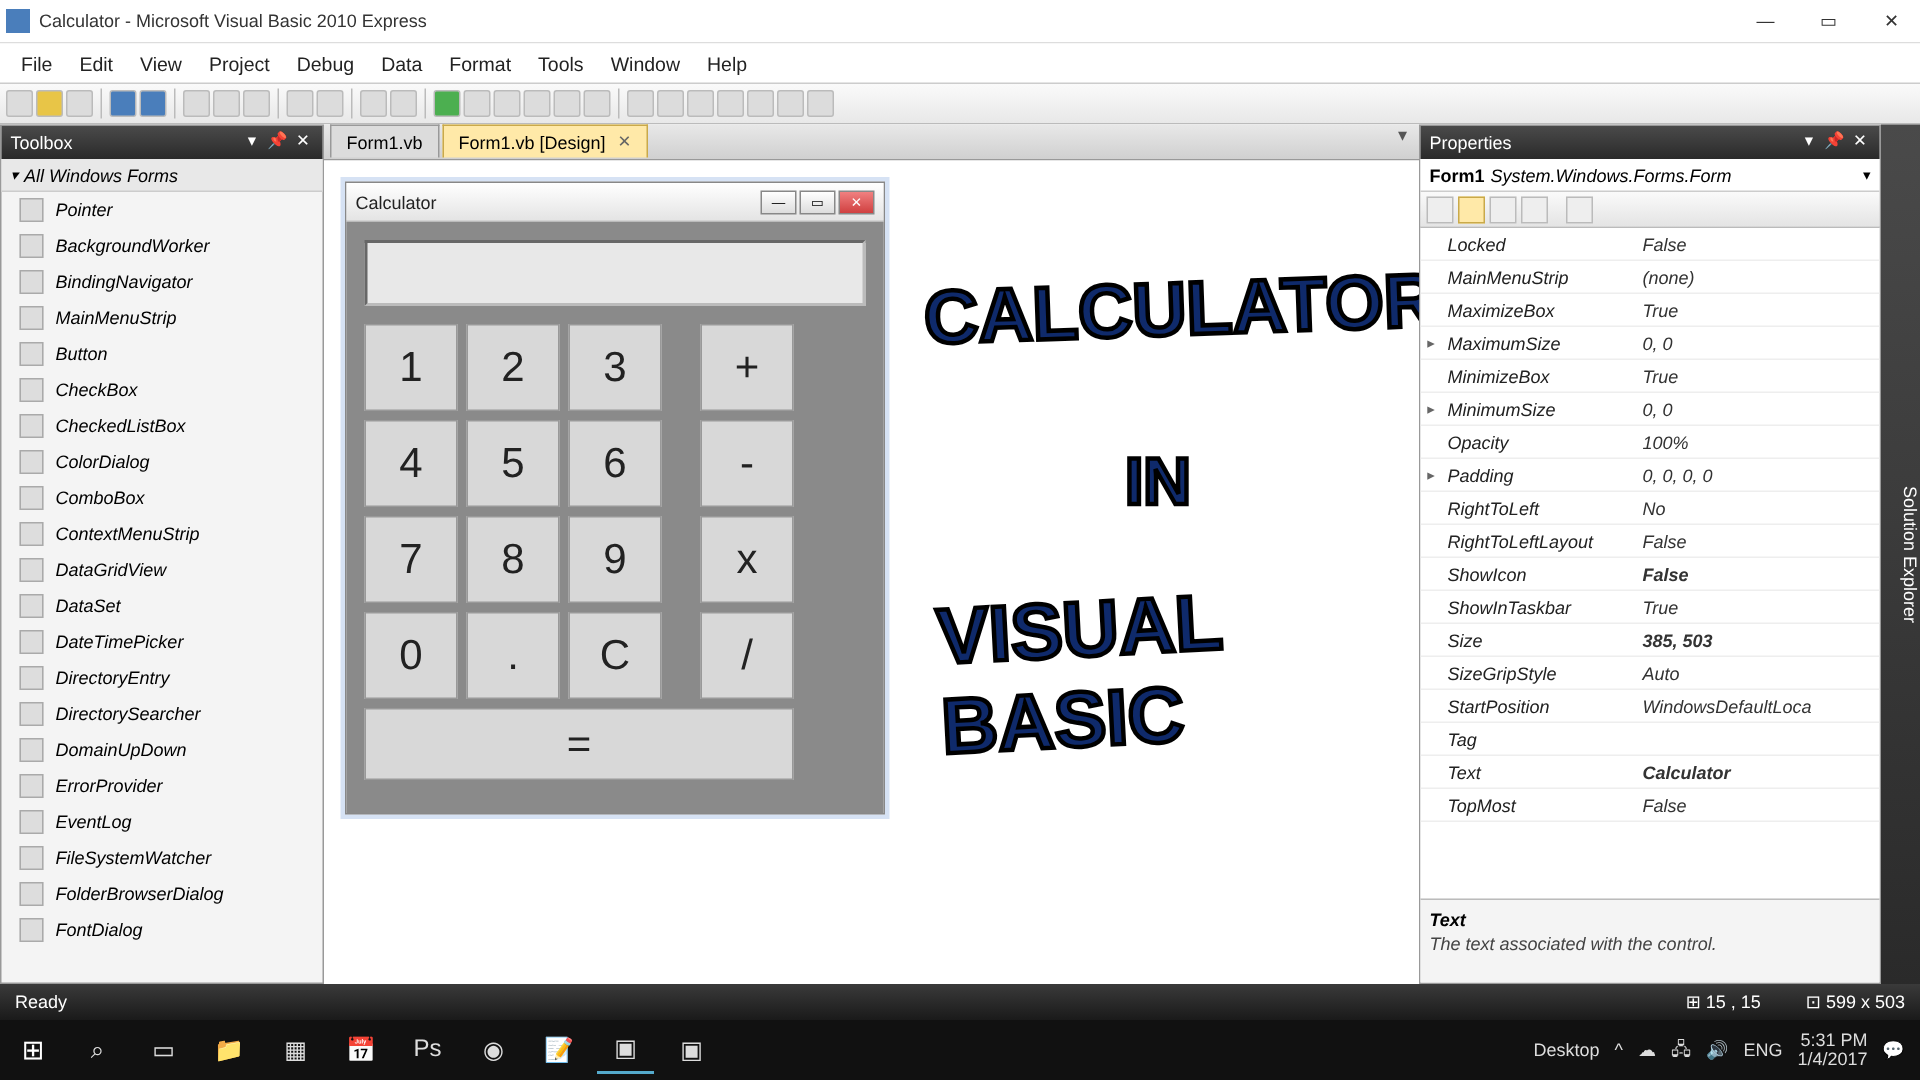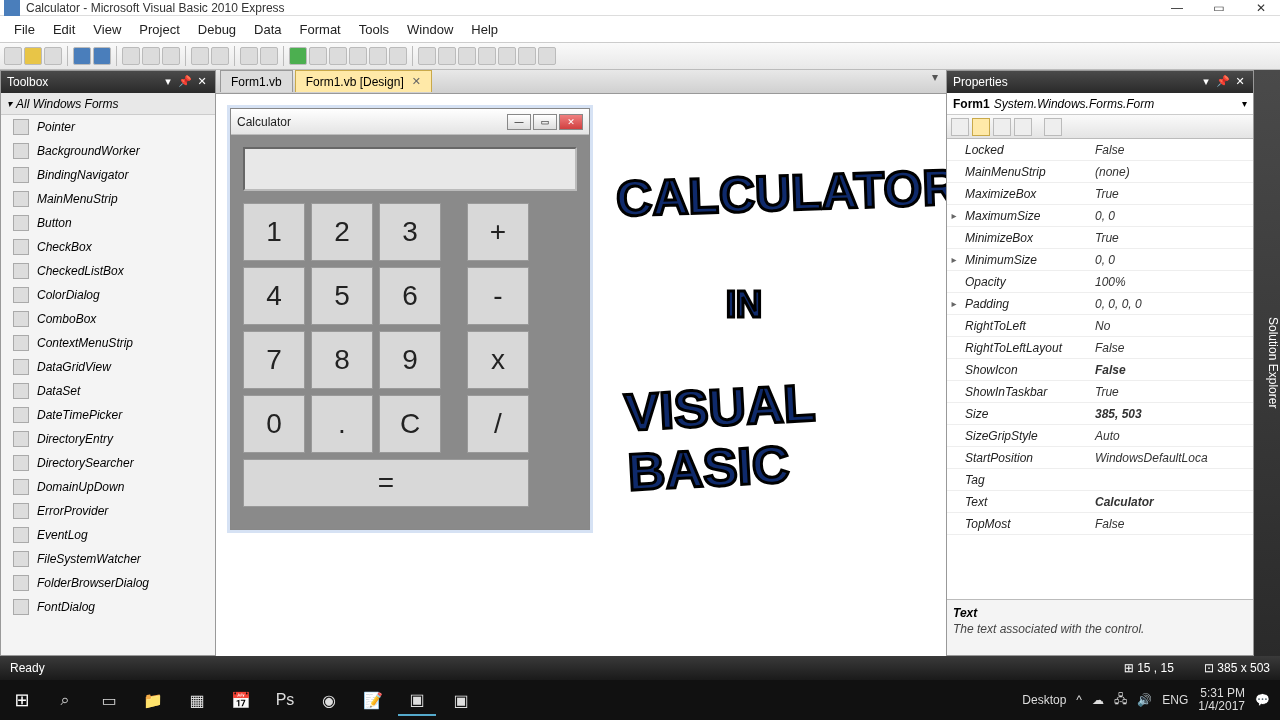--- a/index.html
+++ b/index.html
@@ -1,17 +1,17 @@
 <!DOCTYPE html>
 <html><head>
 <meta charset="utf-8">
 <style>
 *{box-sizing:border-box;margin:0;padding:0;font-family:"Segoe UI",Tahoma,sans-serif;font-size:12px}
 body{width:1280px;height:720px;background:#fff;overflow:hidden;display:flex;flex-direction:column}
-.titlebar{height:16px;background:#fff;display:flex;align-items:center;padding:3px 4px;border-bottom:1px solid #ddd}
+.titlebar{height:29px;background:#fff;display:flex;align-items:center;padding:3px 4px;border-bottom:1px solid #ddd}
 .titlebar .app-icon{width:16px;height:16px;background:#4a7ebb;margin-right:6px}
 .titlebar .title{flex:1;font-size:12px;color:#333}
 .titlebar .winbtns{display:flex;gap:12px;font-family:Arial;font-size:14px;color:#333}
 .titlebar .winbtns span{width:30px;text-align:center;cursor:pointer}
 .menubar{height:26px;background:#fff;display:flex;align-items:center;padding:0 6px;gap:2px}
 .menubar span{padding:3px 8px;font-size:13px;color:#222;cursor:default}
 .toolbar{height:28px;background:linear-gradient(#fafafa,#e8e8e8);border-top:1px solid #ccc;border-bottom:1px solid #bbb;display:flex;align-items:center;padding:0 4px;gap:2px}
 .toolbar .tbtn{width:18px;height:18px;background:#dcdcdc;border:1px solid #bbb;border-radius:2px}
 .toolbar .sep{width:1px;height:20px;background:#bbb;margin:0 3px}
 .toolbar .tbtn.blue{background:#4a7ebb}
@@ -41,21 +41,21 @@
 .form-tb .ft-btn{width:24px;height:16px;border:1px solid #888;background:linear-gradient(#fff,#ddd);font-size:9px;display:flex;align-items:center;justify-content:center}
 .form-tb .ft-btn.red{background:linear-gradient(#f08080,#d04040);color:#fff}
 .form-body{background:#8a8a8a;padding:12px}
 .calc-display{height:44px;background:#e8e8e8;border:2px inset #bbb;margin-bottom:12px}
 .calc-grid{display:grid;grid-template-columns:repeat(3,62px) 14px 62px;grid-auto-rows:58px;gap:6px}
 .calc-btn{background:#d8d8d8;border:1px solid #999;display:flex;align-items:center;justify-content:center;font-size:28px;font-weight:400;color:#222;cursor:pointer}
 .calc-gap{background:transparent;border:none}
 .calc-eq{grid-column:1/6;height:48px}
 .overlay-text{position:absolute;font-family:Impact,Arial Black,sans-serif;font-weight:900;color:#0f2a6b;-webkit-text-stroke:3px #000;text-stroke:3px #000;pointer-events:none}
 .ov1{left:400px;top:70px;font-size:50px;transform:rotate(-2deg)}
-.ov2{left:510px;top:190px;font-size:36px}
+.ov2{left:534px;top:190px;font-size:44px}
 .ov3{left:410px;top:280px;font-size:52px;transform:rotate(-3deg)}
 .right{width:308px;display:flex;flex-direction:column}
 .props{flex:1;display:flex;min-height:0}
 .props-obj{height:22px;background:#fff;border-bottom:1px solid #ccc;display:flex;align-items:center;padding:0 6px;font-size:12px}
 .props-obj b{margin-right:4px}
 .props-obj .dd{margin-left:auto;font-size:10px}
 .props-tbar{height:24px;background:linear-gradient(#fafafa,#e4e4e4);border-bottom:1px solid #bbb;display:flex;align-items:center;padding:0 4px;gap:3px}
 .props-tbar .pt{width:18px;height:18px;border:1px solid #bbb;background:#eee}
 .props-tbar .pt.active{background:#ffe9a8;border-color:#c9a94a}
 .props-grid{flex:1;overflow-y:auto;background:#fff}
@@ -415,21 +415,21 @@
     </div>
   </div>
 
   <div class="se-tab">Solution Explorer</div>
 </div>
 
 <div class="statusbar">
   <span>Ready</span>
   <div class="sb-r">
     <span>⊞ <span>15 , 15</span></span>
-    <span>⊡ <span>385 x 503</span></span>
+    <span>⊡ <span>599 x 503</span></span>
   </div>
 </div>
 
 <div class="taskbar">
   <div class="start">⊞</div>
   <div class="tbico">⌕</div>
   <div class="tbico">▭</div>
   <div class="tbico">📁</div>
   <div class="tbico">▦</div>
   <div class="tbico">📅</div>

